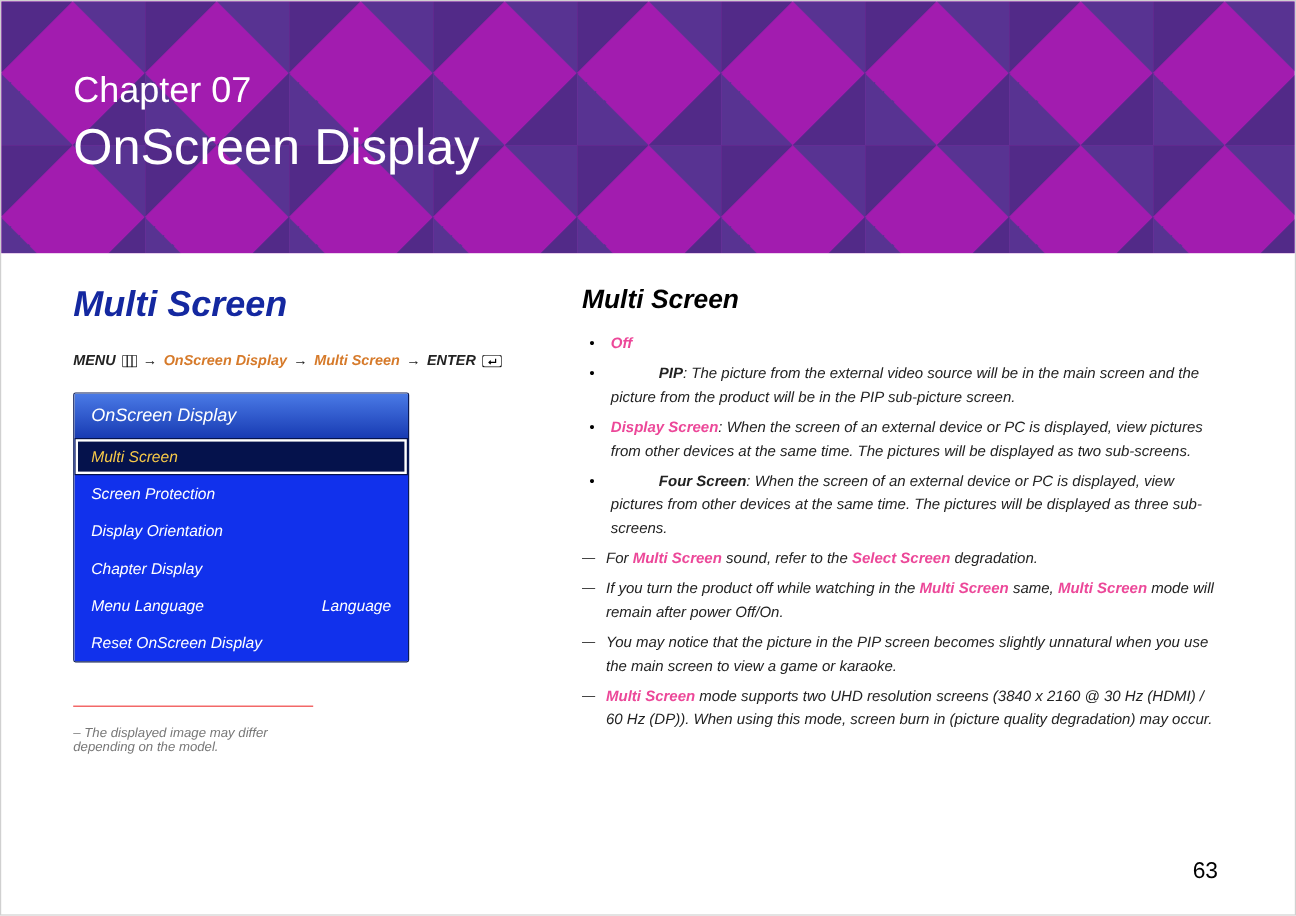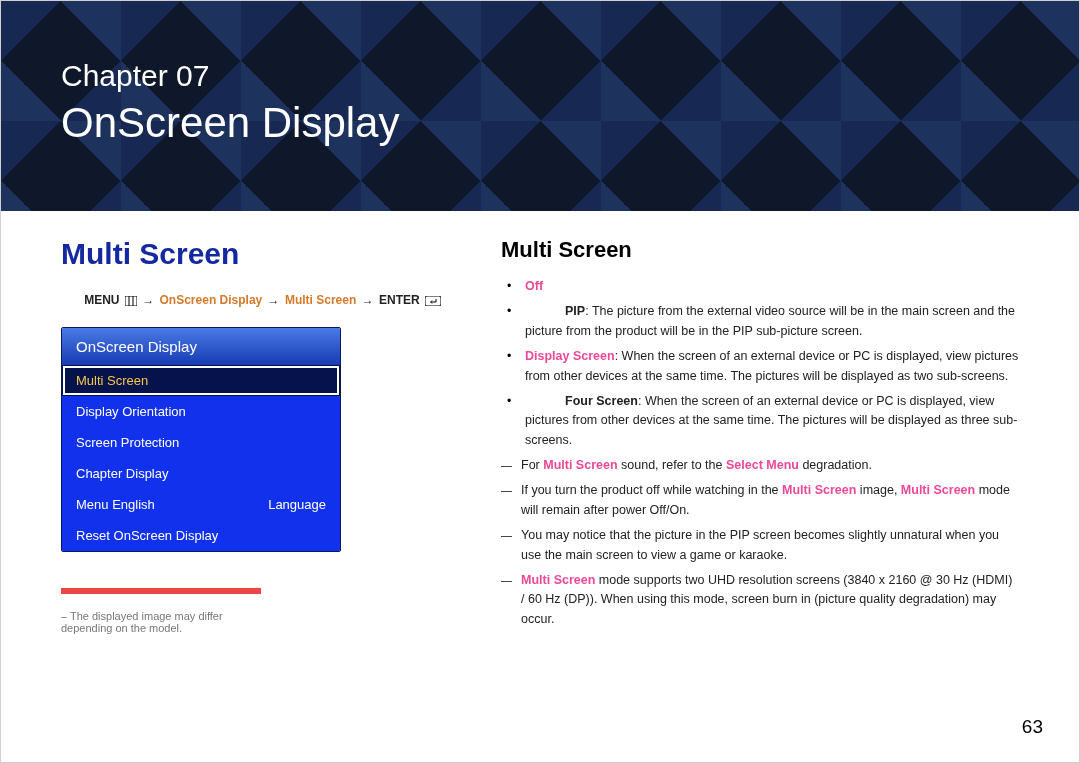--- a/index.html
+++ b/index.html
@@ -10,21 +10,21 @@
     font-family: Arial, Helvetica, sans-serif;
     color: #222;
     position: relative;
     overflow: hidden;
     border: 1px solid #d0d0d0;
   }
   
   .header-band {
     position: relative;
     height: 210px;
-    background: #0f172a;
+    background: #a21caf;
     overflow: hidden;
   }
   .header-band .pattern {
     position: absolute;
     inset: 0;
     background:
       linear-gradient(135deg, #1d356f 25%, transparent 25%) 0 0 / 120px 120px,
       linear-gradient(45deg,  #27447f 25%, transparent 25%) 0 0 / 120px 120px,
       linear-gradient(135deg, transparent 75%, #1d356f 75%) 0 0 / 120px 120px,
       linear-gradient(45deg,  transparent 75%, #27447f 75%) 0 0 / 120px 120px;
@@ -35,21 +35,22 @@
     padding: 58px 0 0 60px;
     color: #fff;
   }
   .chapter-label { font-size: 30px; font-weight: 400; }
   .chapter-title { font-size: 42px; font-weight: 400; margin-top: 6px; }
 
   
   .content {
     display: flex;
     padding: 26px 60px 0 60px;
-    gap: 60px;
+    gap: 44px;
+    font-style: italic;
   }
   .left-col  { width: 380px; flex: 0 0 auto; }
   .right-col { flex: 1 1 auto; }
 
   .section-heading-accent {
     color: #1428a0;
     font-size: 30px;
     font-weight: 600;
     margin-bottom: 22px;
   }
@@ -58,21 +59,20 @@
     font-size: 22px;
     font-weight: 600;
     margin-bottom: 14px;
   }
 
   
   .bc-line {
     font-size: 12px;
     font-weight: bold;
     margin-bottom: 18px;
-    text-align: right;
   }
   .bc-line .arrow { margin: 0 2px; }
   .bc-line .orange { color: #d67a2a; font-weight: bold; }
   .bc-icon {
     display: inline-block;
     vertical-align: -2px;
     margin-left: 2px;
   }
 
   
@@ -101,21 +101,21 @@
     background: #05124c;
     color: #f7c948;
     outline: 2px solid #fff;
     outline-offset: -3px;
   }
   .osd-item .value { color: #fff; }
 
   
   .panel-footnote {
     margin-top: 36px;
-    border-top: 6px solid #ef4444;
+    border-top: 1px solid #ef4444;
     width: 200px;
     padding-top: 16px;
     font-size: 11px;
     color: #777;
   }
   .panel-footnote::before {
     content: "– ";
   }
 
   
@@ -137,21 +137,21 @@
     position: absolute;
     left: 0;
     color: #000;
     font-size: 11px;
     top: 1px;
   }
 
   
   .page-number {
     position: absolute;
-    right: 36px;
+    right: 64px;
     bottom: 24px;
     font-size: 19px;
     color: #000;
     margin-top: 44px;
   }
 </style>
 </head>
 <body>
 
 <div class="header-band">
@@ -191,33 +191,33 @@
     </div>
 
     <div class="osd-panel">
       <div class="osd-title">OnScreen Display</div>
       <div class="osd-items">
         <div class="osd-item selected">
           <span>Multi Screen</span>
           <span class="value"></span>
         </div>
         <div class="osd-item">
+          <span>Screen Protection</span>
+          <span class="value"></span>
+        </div>
+        <div class="osd-item">
           <span>Display Orientation</span>
           <span class="value"></span>
         </div>
         <div class="osd-item">
-          <span>Screen Protection</span>
-          <span class="value"></span>
-        </div>
-        <div class="osd-item">
           <span>Chapter Display</span>
           <span class="value"></span>
         </div>
         <div class="osd-item">
-          <span>Menu English</span>
+          <span>Menu Language</span>
           <span class="value">Language</span>
         </div>
         <div class="osd-item">
           <span>Reset OnScreen Display</span>
           <span class="value"></span>
         </div>
       </div>
     </div>
 
     <div class="panel-footnote">The displayed image may differ depending on the model.</div>
@@ -236,24 +236,24 @@
       <li>
         <span class="orange">Display Screen</span><span>: When the screen of an external device or PC is displayed, view pictures from other devices at the same time. The pictures will be displayed as two sub-screens.</span>
       </li>
       <li>
         <span class="bold">Four Screen</span><span>: When the screen of an external device or PC is displayed, view pictures from other devices at the same time. The pictures will be displayed as three sub-screens.</span>
       </li>
     </ul>
 
     <ul class="dashes">
       <li>
-        <span>For </span><span class="orange">Multi Screen</span><span> sound, refer to the </span><span class="orange">Select Menu</span><span> degradation.</span>
-      </li>
-      <li>
-        <span>If you turn the product off while watching in the </span><span class="orange">Multi Screen</span><span> image, </span><span class="orange">Multi Screen</span><span> mode will remain after power Off/On.</span>
+        <span>For </span><span class="orange">Multi Screen</span><span> sound, refer to the </span><span class="orange">Select Screen</span><span> degradation.</span>
+      </li>
+      <li>
+        <span>If you turn the product off while watching in the </span><span class="orange">Multi Screen</span><span> same, </span><span class="orange">Multi Screen</span><span> mode will remain after power Off/On.</span>
       </li>
       <li>
         <span>You may notice that the picture in the PIP screen becomes slightly unnatural when you use the main screen to view a game or karaoke.</span>
       </li>
       <li>
         <span class="orange">Multi Screen</span><span> mode supports two UHD resolution screens (3840 x 2160 @ 30 Hz (HDMI) / 60 Hz (DP)). When using this mode, screen burn in (picture quality degradation) may occur.</span>
       </li>
     </ul>
   </div>
 </div>

